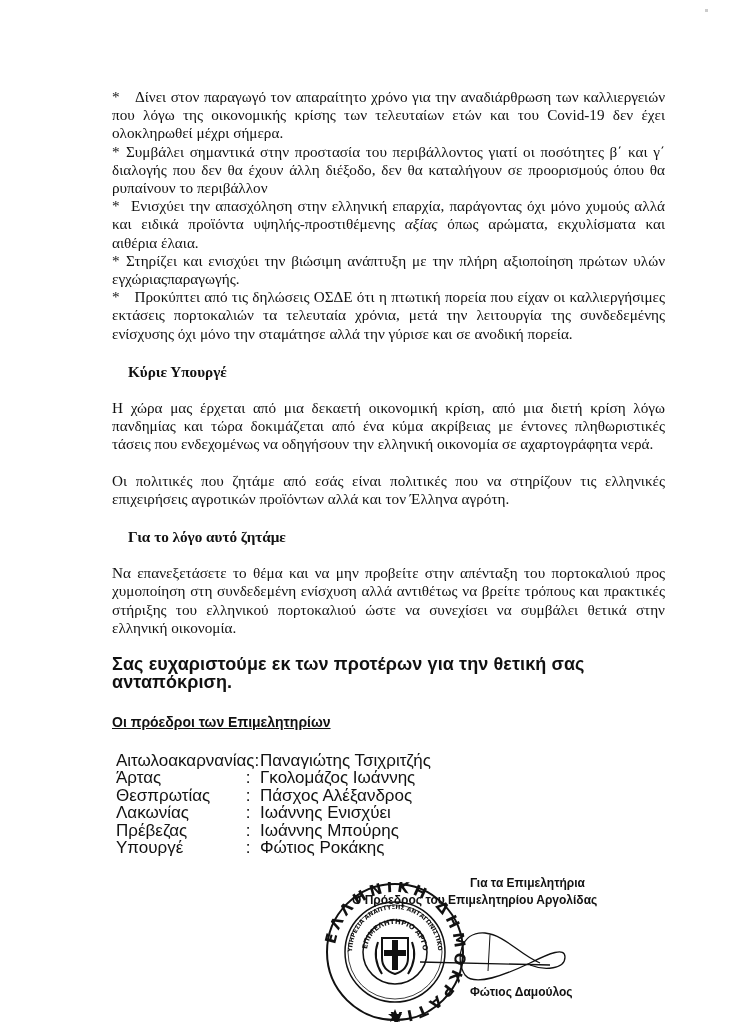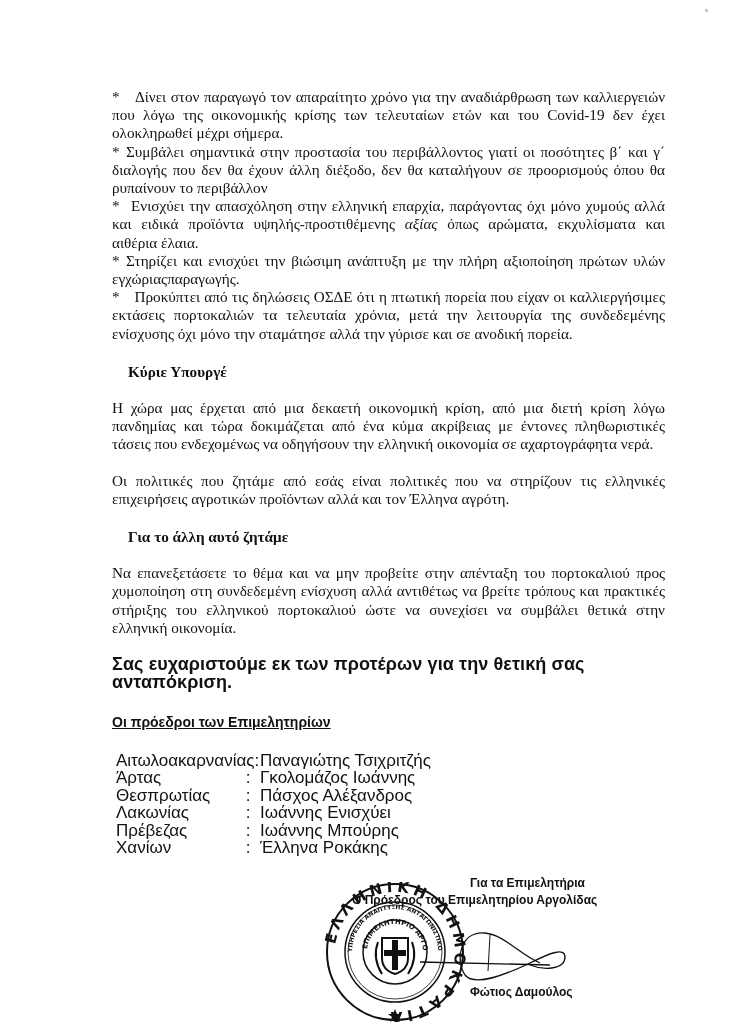--- a/index.html
+++ b/index.html
@@ -36,21 +36,21 @@
     <p class="bullet"><span class="star">*</span><span>Στηρίζει και ενισχύει την βιώσιμη ανάπτυξη με την πλήρη αξιοποίηση πρώτων υλών εγχώριαςπαραγωγής.</span></p>
     <p class="bullet"><span class="star">*</span>&nbsp;&nbsp;<span>Προκύπτει από τις δηλώσεις ΟΣΔΕ ότι η πτωτική πορεία που είχαν οι καλλιεργήσιμες εκτάσεις πορτοκαλιών τα τελευταία χρόνια, μετά την λειτουργία της συνδεδεμένης ενίσχυσης όχι μόνο την σταμάτησε αλλά την γύρισε και σε ανοδική πορεία.</span></p>
   </div>
 
   <p class="heading" style="margin-top:20px;">Κύριε Υπουργέ</p>
 
   <p class="justify" style="margin-top:18px;">Η χώρα μας έρχεται από μια δεκαετή οικονομική κρίση, από μια διετή κρίση λόγω πανδημίας και τώρα δοκιμάζεται από ένα κύμα ακρίβειας με έντονες πληθωριστικές τάσεις που ενδεχομένως να οδηγήσουν την ελληνική οικονομία σε αχαρτογράφητα νερά.</p>
 
   <p class="justify" style="margin-top:18px;">Οι πολιτικές που ζητάμε από εσάς είναι πολιτικές που να στηρίζουν τις ελληνικές επιχειρήσεις αγροτικών προϊόντων αλλά και τον Έλληνα αγρότη.</p>
 
-  <p class="heading" style="margin-top:20px;">Για το άλλη αυτό ζητάμε</p>
+  <p class="heading" style="margin-top:20px;">Για το λόγο αυτό ζητάμε</p>
 
   <p class="justify" style="margin-top:18px;">Να επανεξετάσετε το θέμα και να μην προβείτε στην απένταξη του πορτοκαλιού προς χυμοποίηση  στη συνδεδεμένη ενίσχυση αλλά αντιθέτως να βρείτε τρόπους και πρακτικές στήριξης του ελληνικού πορτοκαλιού ώστε να συνεχίσει να συμβάλει θετικά στην ελληνική οικονομία.</p>
 
   <p class="sans thanks" style="margin-top:18px;">Σας ευχαριστούμε  εκ των προτέρων για  την  θετική  σας  ανταπόκριση.</p>
 
   <p class="sans presidents-title" style="margin-top:22px;">Οι πρόεδροι των Επιμελητηρίων</p>
 
   <div class="sans presidents" style="margin-top:20px; margin-left:4px;">
     <div class="pres-row">
         <span class="pres-region" style="width:144px;">Αιτωλοακαρνανίας:</span>
@@ -70,23 +70,23 @@
         <span class="pres-region">Λακωνίας</span>
         <span class="pres-colon">:</span>
         <span>Ιωάννης Ενισχύει</span>
       </div>
     <div class="pres-row">
         <span class="pres-region">Πρέβεζας</span>
         <span class="pres-colon">:</span>
         <span>Ιωάννης Μπούρης</span>
       </div>
     <div class="pres-row">
-        <span class="pres-region">Χανίων</span>
+        <span class="pres-region">Υπουργέ</span>
         <span class="pres-colon">:</span>
-        <span>Έλληνα Ροκάκης</span>
+        <span>Φώτιος Ροκάκης</span>
       </div>
   </div>
 </div>
 
 <svg class="stamp" viewBox="0 0 146 140">
   <defs>
     <path id="outerArc" d="M 73,134 m -60,-64 a 60,60 0 1,1 120,0 a 60,60 0 1,1 -120,0"></path>
     <path id="midArc" d="M 20,70 a 53,53 0 1,1 106,0"></path>
     <path id="innerArc" d="M 30,70 a 43,43 0 1,1 86,0"></path>
   </defs>

